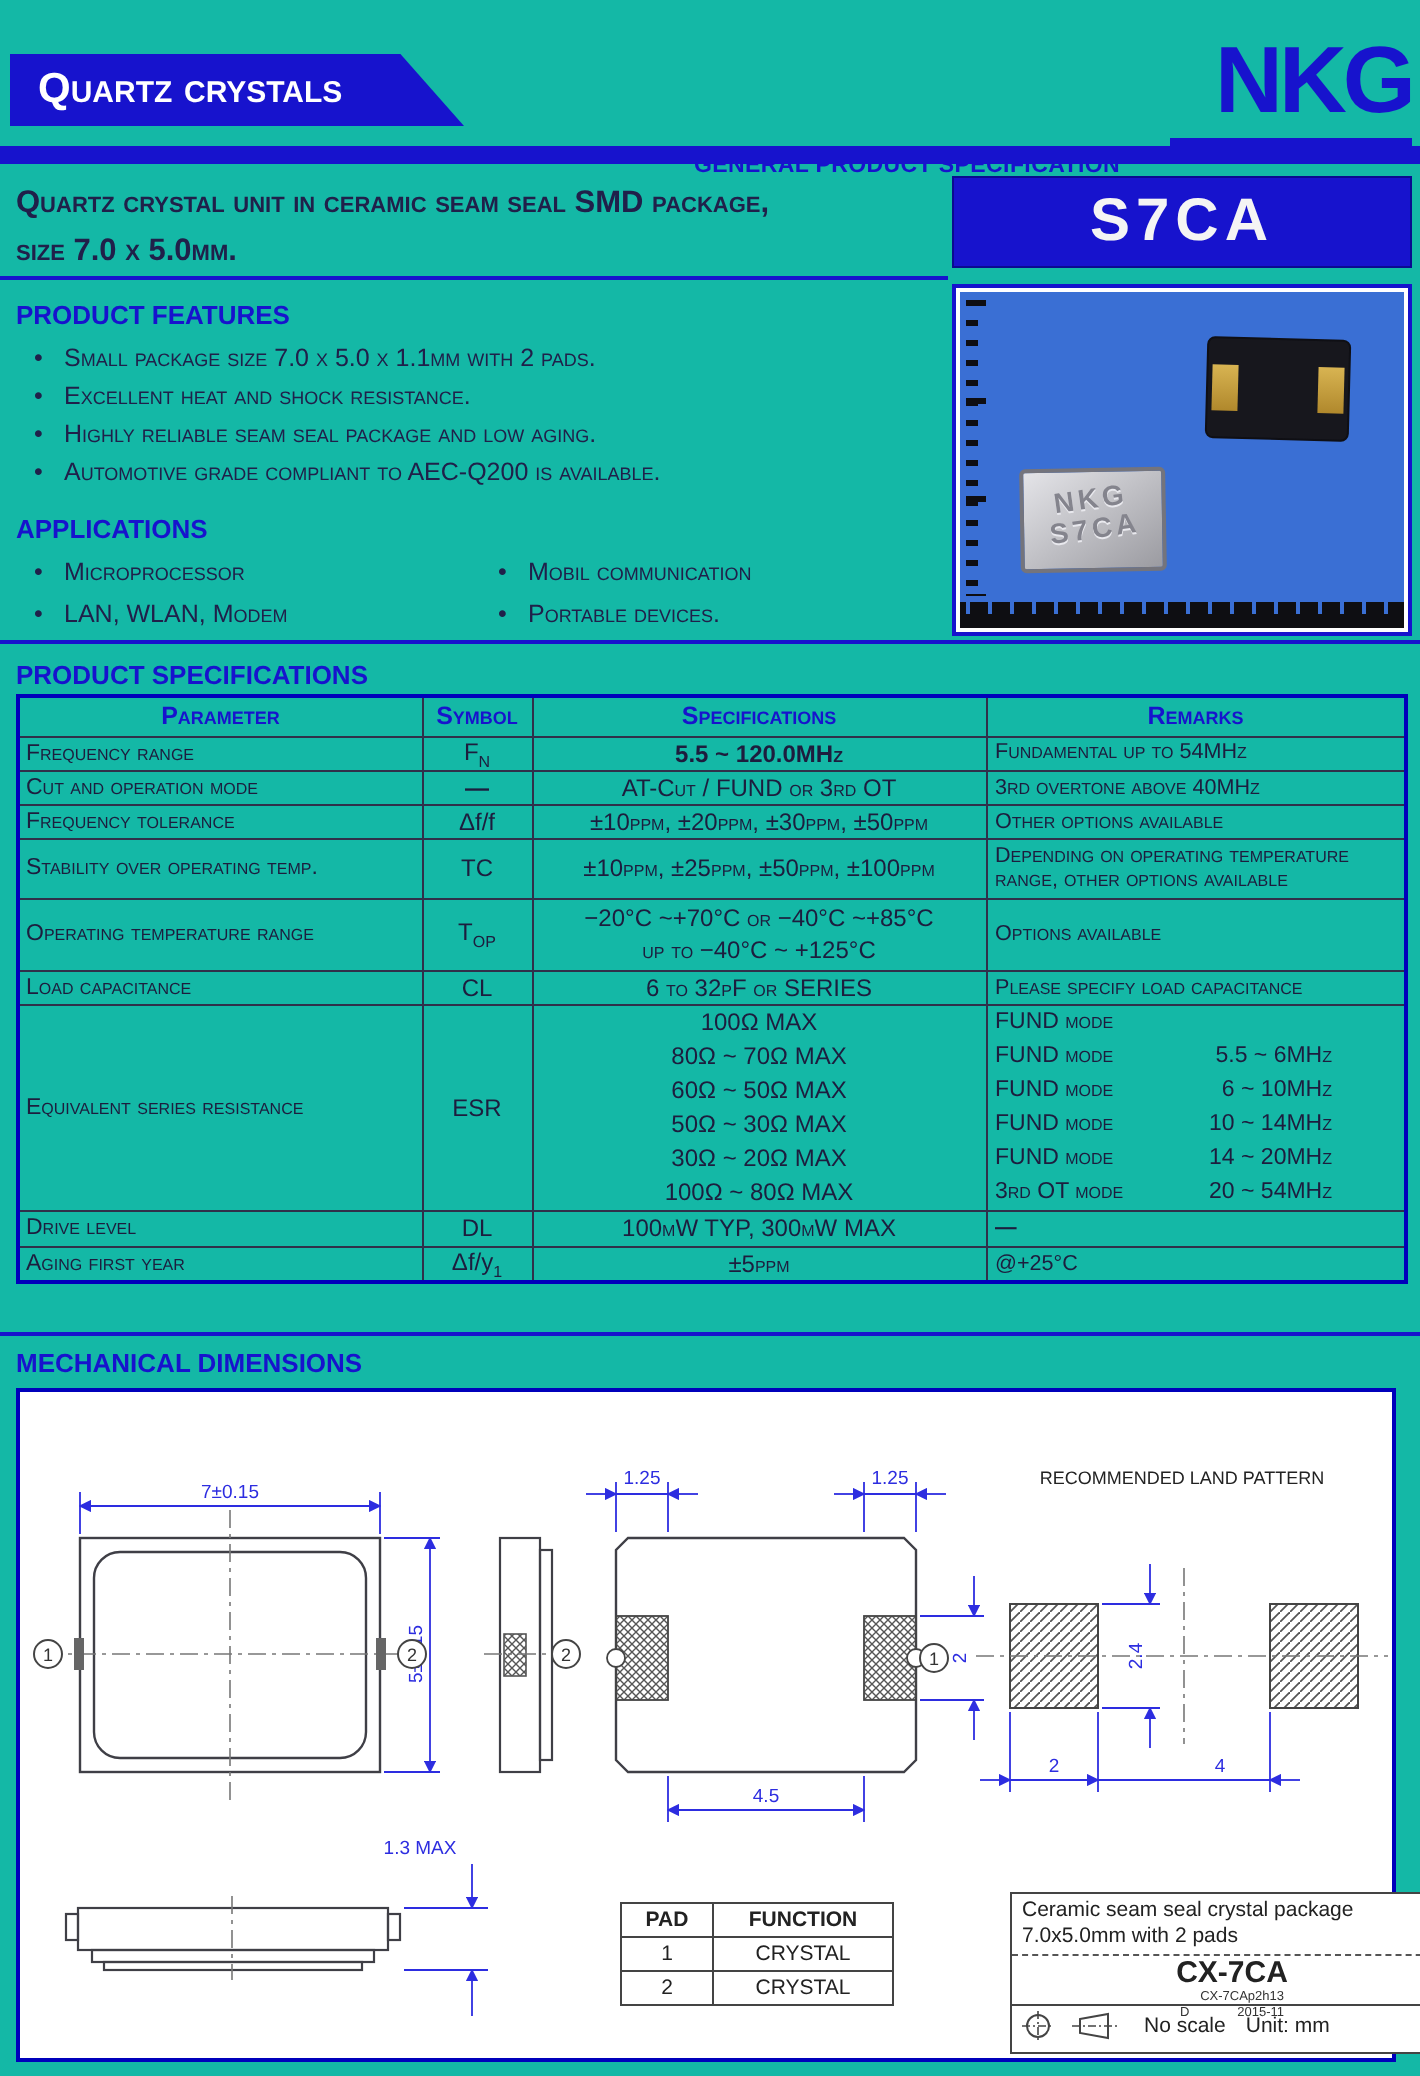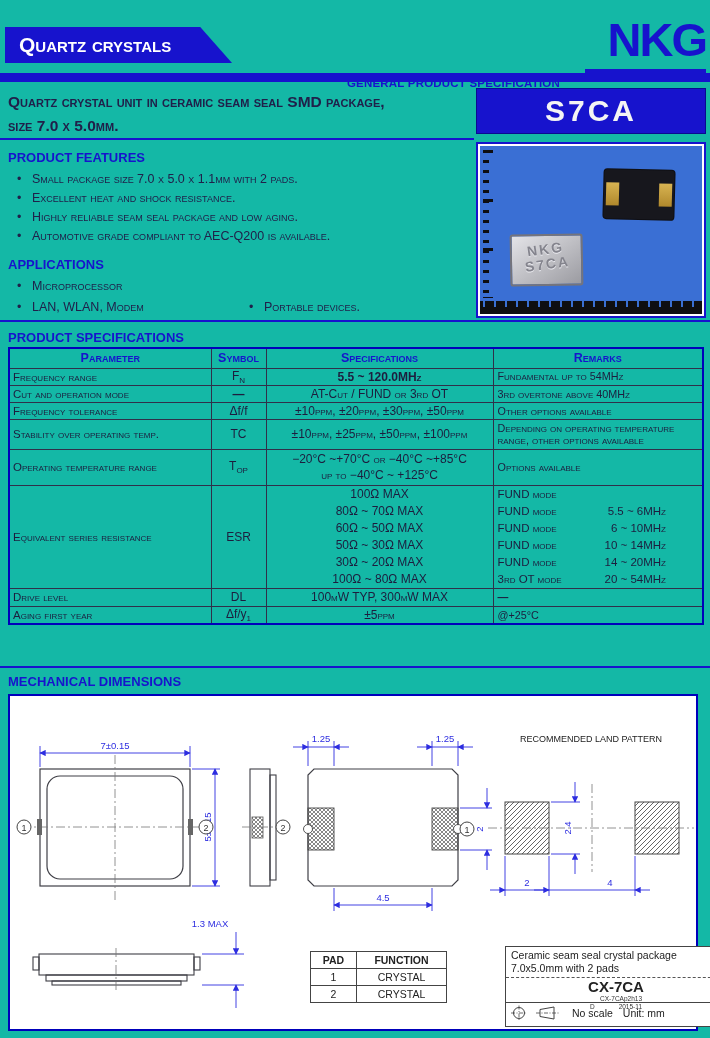--- a/index.html
+++ b/index.html
@@ -160,20 +160,24 @@
 
   <div class="sec-h" style="top:257px">APPLICATIONS</div>
   <div class="bullet-row sc" style="left:8px;top:279px;width:225px">
     <span class="dot"></span>
       <span>Microprocessor</span>
     </div>
   <div class="bullet-row sc" style="left:8px;top:300px;width:225px">
     <span class="dot"></span>
       <span>LAN, WLAN, Modem</span>
     </div>
+  <div class="bullet-row sc" style="left:240px;top:279px;width:225px">
+    <span class="dot"></span>
+      <span>Mobil communication</span>
+    </div>
   <div class="bullet-row sc" style="left:240px;top:300px;width:225px">
     <span class="dot"></span>
       <span>Portable devices.</span>
     </div>
 
   <div class="rule" style="top:320px"></div>
 
   <div class="sec-h" style="top:330px">PRODUCT SPECIFICATIONS</div>
 
   <table class="spec">
@@ -215,20 +219,26 @@
       <td class="rem sc">Depending on operating  temperature range, other options available</td>
     </tr>
     <tr style="height:36px">
       <td class="param sc">Operating temperature range</td>
       <td class="sym"><span>T</span><sub>OP</sub></td>
       <td class="spc sc spc2">
         <div>−20°C ~+70°C  or  −40°C ~+85°C</div>
         <div>up to −40°C ~ +125°C</div>
       </td>
       <td class="rem sc">Options available</td>
+    </tr>
+    <tr style="height:17px">
+      <td class="param sc">Load capacitance</td>
+      <td class="sym">CL</td>
+      <td class="spc sc">6 to 32pF or SERIES</td>
+      <td class="rem sc">Please specify load capacitance</td>
     </tr>
     <tr style="height:103px">
       <td class="param sc">Equivalent series resistance</td>
       <td class="sym">ESR</td>
       <td class="spc sc">
         <div class="esr-spec">100Ω MAX</div>
         <div class="esr-spec">80Ω ~ 70Ω MAX</div>
         <div class="esr-spec">60Ω ~ 50Ω MAX</div>
         <div class="esr-spec">50Ω ~ 30Ω MAX</div>
         <div class="esr-spec">30Ω ~ 20Ω MAX</div>

